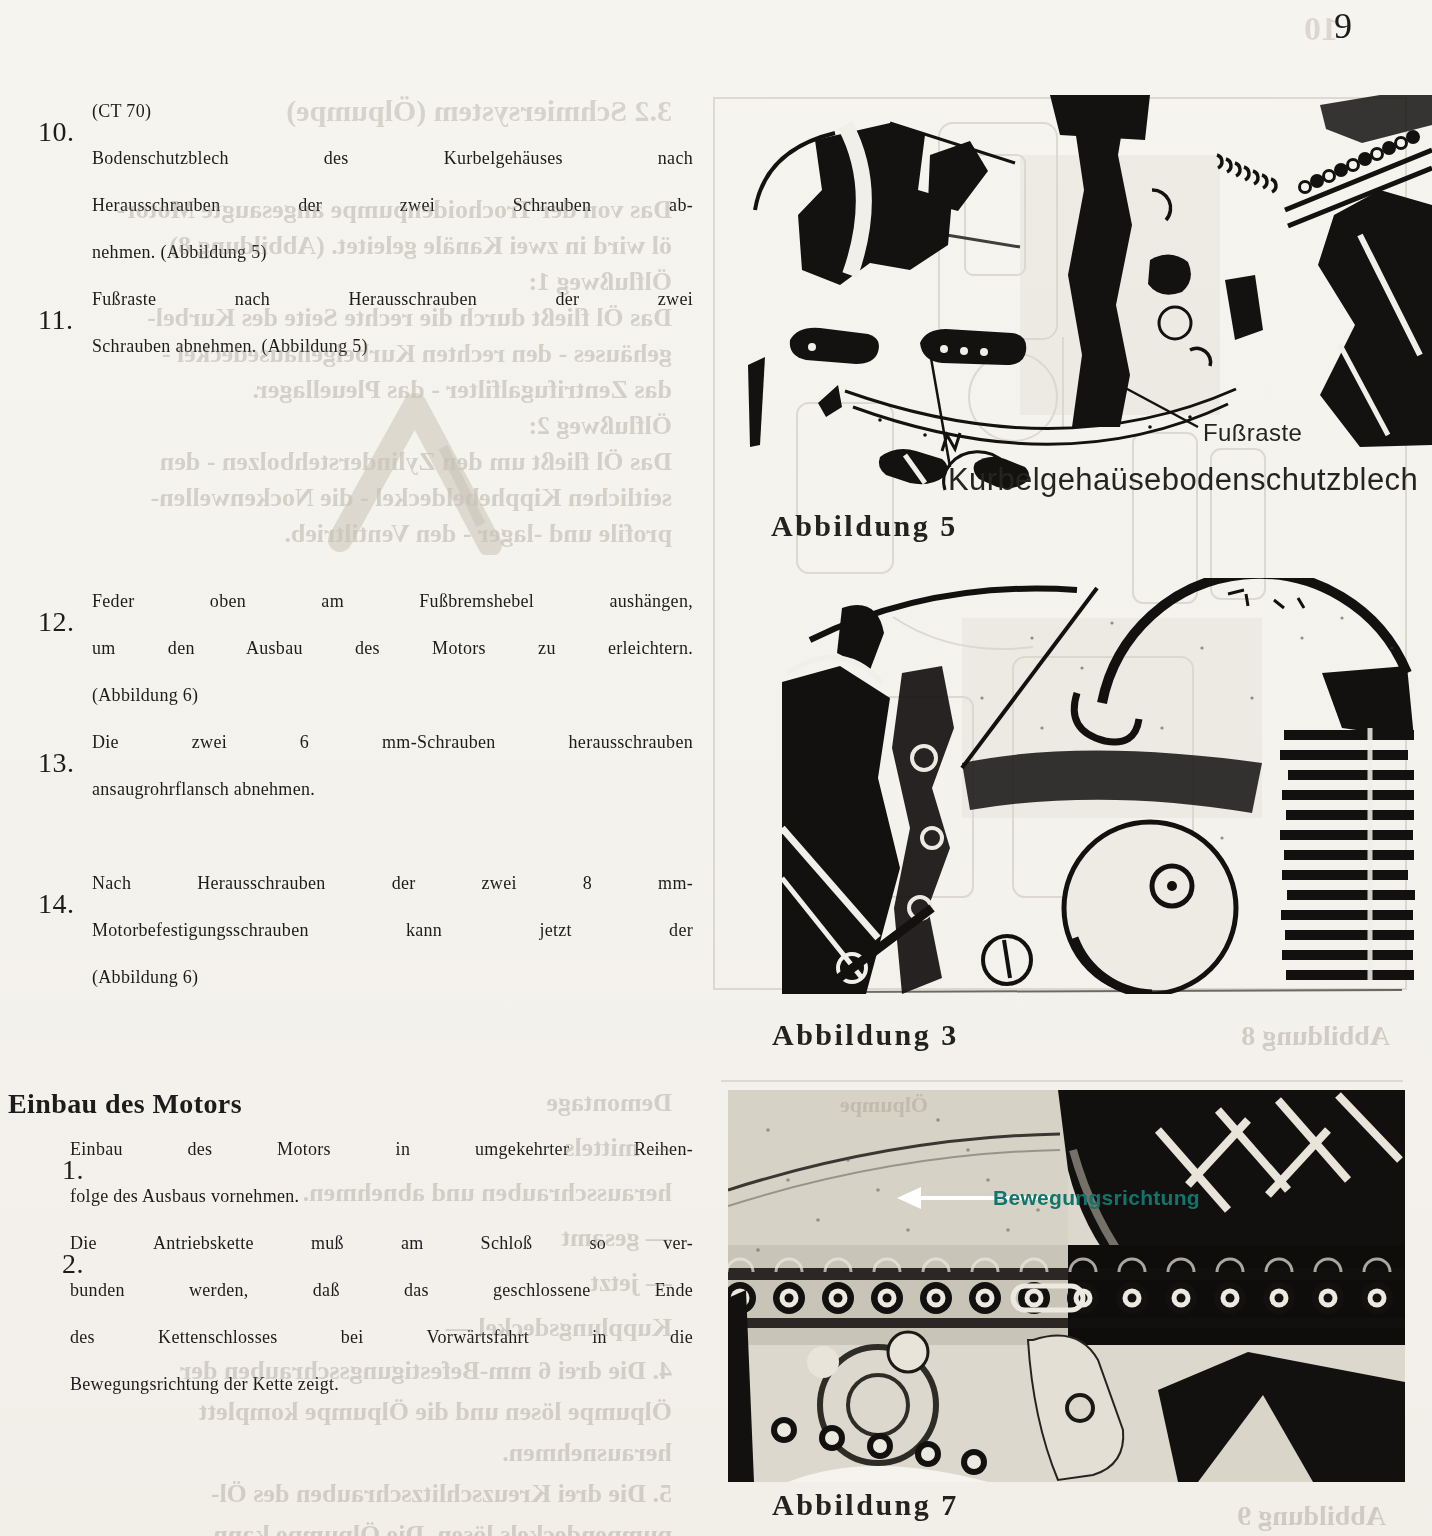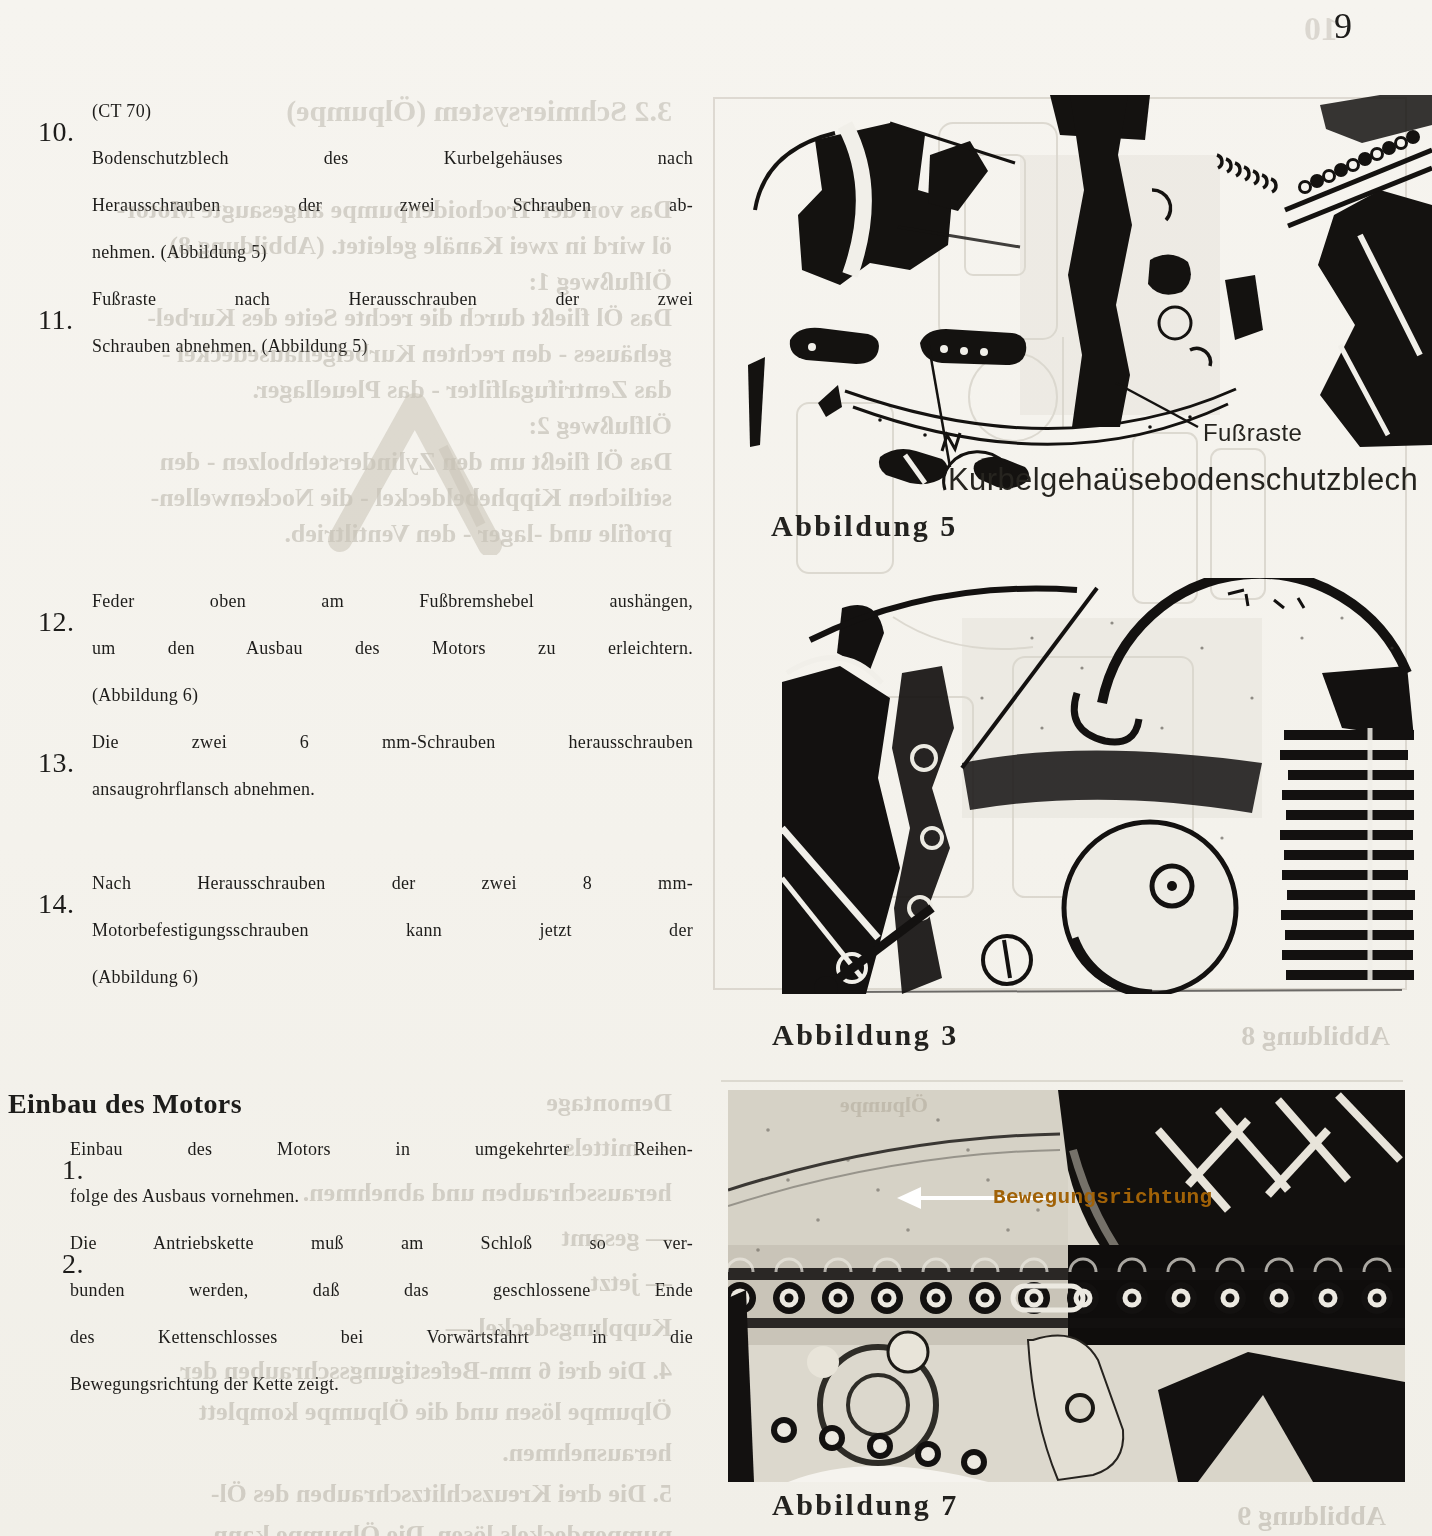--- a/index.html
+++ b/index.html
@@ -17,22 +17,22 @@
   .step.install .lines{margin-left:32px;}
   .jline{height:47px;font-size:18px;line-height:47px;letter-spacing:.3px;
          text-align:justify;text-align-last:justify;white-space:normal;}
   .jline.end{text-align:justify;text-align-last:left;}
   .heading{position:absolute;left:8px;font-size:28px;line-height:47px;font-weight:700;letter-spacing:.4px;}
   .pagenum{position:absolute;left:1334px;top:6px;font-size:36px;line-height:40px;}
   
   .caption{position:absolute;font-size:30px;font-weight:700;letter-spacing:2.5px;color:#23221f;z-index:6;}
   .photolabel{position:absolute;font-family:"Liberation Sans",sans-serif;font-size:24px;
               color:#26241f;letter-spacing:.4px;z-index:6;white-space:nowrap;}
-  .dirlabel{position:absolute;font-family:Liberation Mono, monospace;font-size:21px;font-weight:700;
-            color:#a16207;letter-spacing:.3px;z-index:6;white-space:nowrap;}
+  .dirlabel{position:absolute;font-family:Liberation Sans, sans-serif;font-size:21px;font-weight:700;
+            color:#0f766e;letter-spacing:.3px;z-index:6;white-space:nowrap;}
   
   .ghost{position:absolute;transform:scaleX(-1);color:#8f887a;opacity:.32;font-weight:700;
          filter:blur(0.5px);z-index:1;}
   .ghost .gl{white-space:nowrap;overflow:visible;text-align:left;}
   .g-par .gl{font-size:26px;line-height:36px;height:36px;}
   .g-dem .gl{font-size:26px;line-height:45px;height:45px;}
   .g-bot .gl{font-size:26px;line-height:41px;height:41px;}
   .g-head{font-size:30px;line-height:38px;opacity:.30;}
   .g-cap{font-size:28px;opacity:.34;}
   .g-num{font-size:34px;opacity:.26;}

